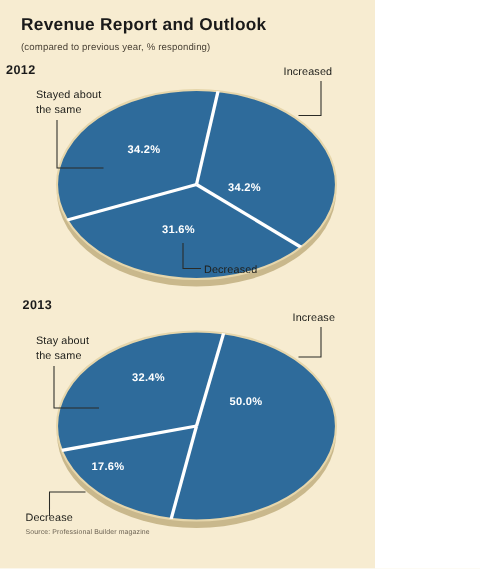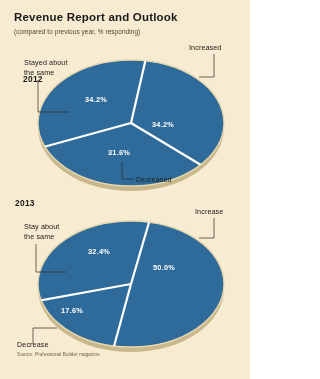--- a/index.html
+++ b/index.html
@@ -36,21 +36,21 @@
     letter-spacing: 0.1px;
     white-space: nowrap;
   }
   .year {
     position: absolute;
     font-size: 8.4px;
     font-weight: bold;
     color: #1a1a1a;
     letter-spacing: 0.3px;
   }
-  .year-2012 { left: 23px; top: 41px; margin-top: 33px; }
+  .year-2012 { left: 4px; top: 41px; }
   .year-2013 { left: 15px; top: 198px; }
 
   
   .stage {
     position: absolute;
     left: 0; top: 0;
     width: 250px;
     height: 379px;
   }
   .lbl {

